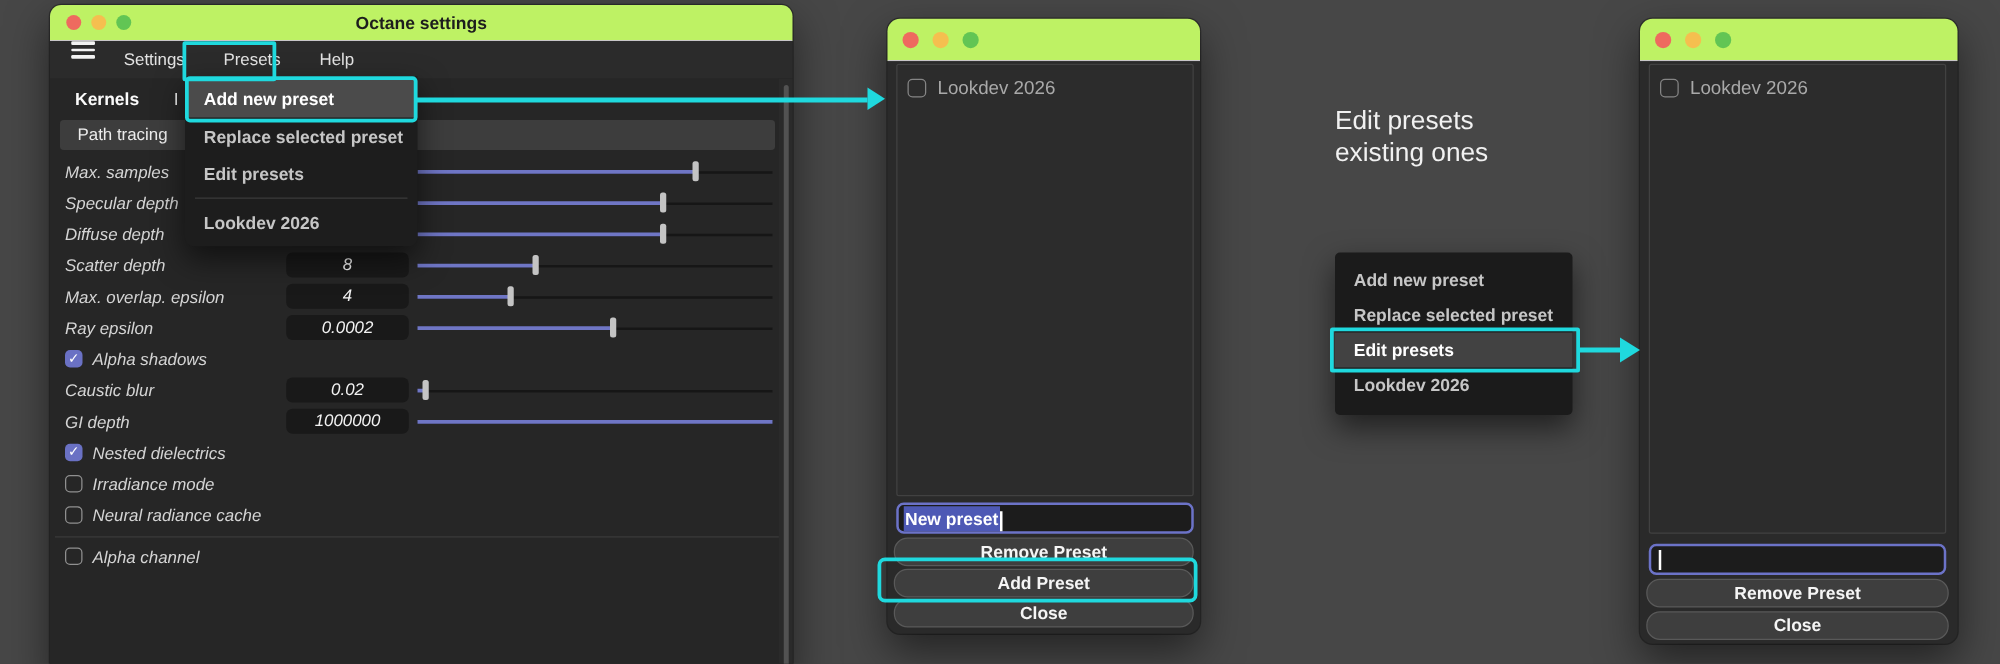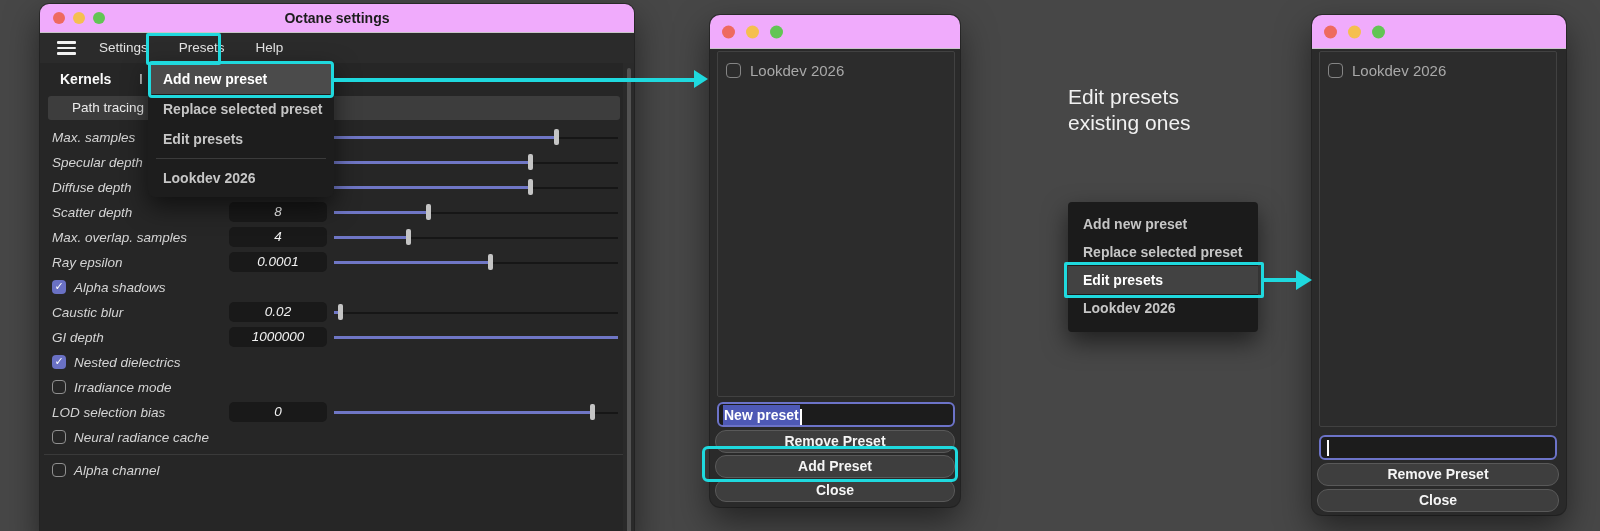--- a/index.html
+++ b/index.html
@@ -3,40 +3,40 @@
 <meta charset="utf-8">
 <style>
   html,body{margin:0;padding:0;}
   body{
     width:1600px;height:531px;position:relative;overflow:hidden;
     background:#474747;
     font-family:"Liberation Sans",sans-serif;
     -webkit-font-smoothing:antialiased;
   }
   .window{position:absolute;box-shadow:0 14px 34px rgba(0,0,0,.5),0 0 0 1px rgba(0,0,0,.35);}
-  .titlebar{position:relative;background:#f0abfc;border-bottom:1px solid #c8c6c8;}
+  .titlebar{position:relative;background:#bef264;border-bottom:1px solid #c8c6c8;}
   .lights{position:absolute;display:flex;gap:8px;top:50%;transform:translateY(-50%);left:13px;}
   .light{width:12px;height:12px;border-radius:50%;display:inline-block;}
   .light.red{background:var(--tl-red);}
   .light.yellow{background:var(--tl-yellow);}
   .light.green{background:var(--tl-green);}
 
   
   #left-window{left:40px;top:4px;width:594px;height:536px;border-radius:9px 9px 0 0;background:#262626;}
   #left-window .titlebar{height:28px;border-radius:9px 9px 0 0;}
   #lw-title{text-align:center;line-height:28px;font-size:14px;font-weight:bold;color:#1d1d1d;}
-  #menubar{position:absolute;left:0;top:29px;width:100%;height:30px;background:#2b2b2b;display:flex;align-items:center;}
+  #menubar{position:absolute;left:0;top:29px;width:100%;height:30px;background:#2b2b2b;display:flex;align-items:flex-start;}
   #hamburger{width:19px;margin:0 11px 0 17px;display:flex;flex-direction:column;gap:3px;}
   #hamburger i{display:block;height:2.5px;background:#f2f2f2;border-radius:1px;}
   .mbar-item{color:#e3e3e3;font-size:13.5px;padding:0 12px;line-height:30px;}
   #content{position:absolute;left:0;top:59px;right:0;bottom:0;background:#262626;}
   #tabrow{position:absolute;left:0;top:1px;height:30px;width:100%;}
   #tab-kernels{position:absolute;left:20px;line-height:30px;color:#fafafa;font-size:14px;font-weight:bold;}
   #tab-partial{position:absolute;left:99px;line-height:30px;color:#e8e8e8;font-size:14px;}
-  #kernel-type{position:absolute;left:8px;top:33px;width:572px;height:24px;background:#3d3d3d;border-radius:3px;color:#ececec;font-size:13.5px;line-height:24px;padding-left:24px;box-sizing:border-box;}
+  #kernel-type{position:absolute;left:8px;top:33px;width:572px;height:24px;background:#3d3d3d;border-radius:3px;color:#ececec;font-size:13.5px;line-height:24px;padding-left:14px;box-sizing:border-box;}
   #settings-rows{position:absolute;left:0;top:62px;right:0;}
   .srow{position:relative;height:25px;font-style:italic;}
   .rlabel{position:absolute;left:12px;line-height:25px;color:#d4d4d4;font-size:13.5px;white-space:nowrap;}
   .vbox{position:absolute;left:189px;top:2px;width:98px;height:20px;background:#191919;border-radius:5px;color:#f2f2f2;font-size:13.5px;line-height:20px;text-align:center;}
   .slider{position:absolute;left:294px;right:16px;top:0;height:25px;}
   .strack{position:absolute;left:0;right:0;top:12px;height:2px;background:#161616;}
   .sfill{position:absolute;left:0;top:11px;height:3px;background:var(--slider);}
   .shandle{position:absolute;top:4px;width:5px;height:16px;background:#c4c4c4;border-radius:2px;}
   .cb{position:absolute;left:12px;top:5px;width:14px;height:14px;border-radius:4px;box-sizing:border-box;border:1.5px solid #909090;}
   .cb.checked{border:none;background:var(--checkbox);}
@@ -157,31 +157,31 @@
         <div class="srow">
           <span class="rlabel">Scatter depth</span>
           <div class="vbox">8</div>
           <div class="slider">
             <div class="strack"></div>
             <div class="sfill" style="width: 33%;"></div>
             <div class="shandle" style="left: calc(33% - 2px);"></div>
           </div>
         </div>
         <div class="srow">
-          <span class="rlabel">Max. overlap. samples</span>
+          <span class="rlabel">Max. overlap. epsilon</span>
           <div class="vbox">4</div>
           <div class="slider">
             <div class="strack"></div>
             <div class="sfill" style="width: 26%;"></div>
             <div class="shandle" style="left: calc(26% - 2px);"></div>
           </div>
         </div>
         <div class="srow">
           <span class="rlabel">Ray epsilon</span>
-          <div class="vbox">0.0001</div>
+          <div class="vbox">0.0002</div>
           <div class="slider">
             <div class="strack"></div>
             <div class="sfill" style="width: 55%;"></div>
             <div class="shandle" style="left: calc(55% - 2px);"></div>
           </div>
         </div>
         <div class="srow">
           <div class="cb checked">
             <span class="tick">✓</span>
           </div>
@@ -206,29 +206,20 @@
         </div>
         <div class="srow">
           <div class="cb checked">
             <span class="tick">✓</span>
           </div>
           <span class="cblabel">Nested dielectrics</span>
         </div>
         <div class="srow">
           <div class="cb"></div>
           <span class="cblabel">Irradiance mode</span>
-        </div>
-        <div class="srow">
-          <span class="rlabel">LOD selection bias</span>
-          <div class="vbox">0</div>
-          <div class="slider">
-            <div class="strack"></div>
-            <div class="sfill" style="width: 91%;"></div>
-            <div class="shandle" style="left: calc(91% - 2px);"></div>
-          </div>
         </div>
         <div class="srow">
           <div class="cb"></div>
           <span class="cblabel">Neural radiance cache</span>
         </div>
         <div class="rowsep"></div>
         <div class="srow">
           <div class="cb"></div>
           <span class="cblabel">Alpha channel</span>
         </div>

